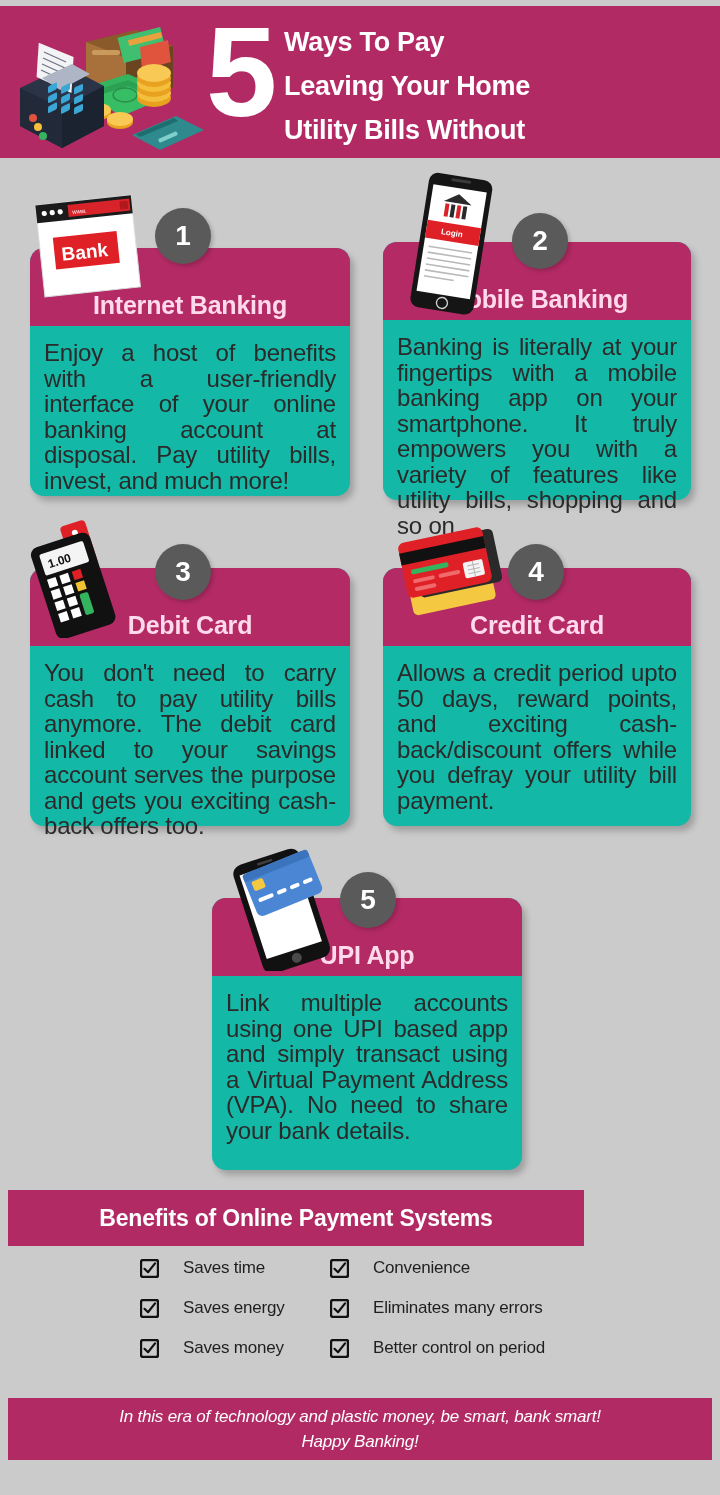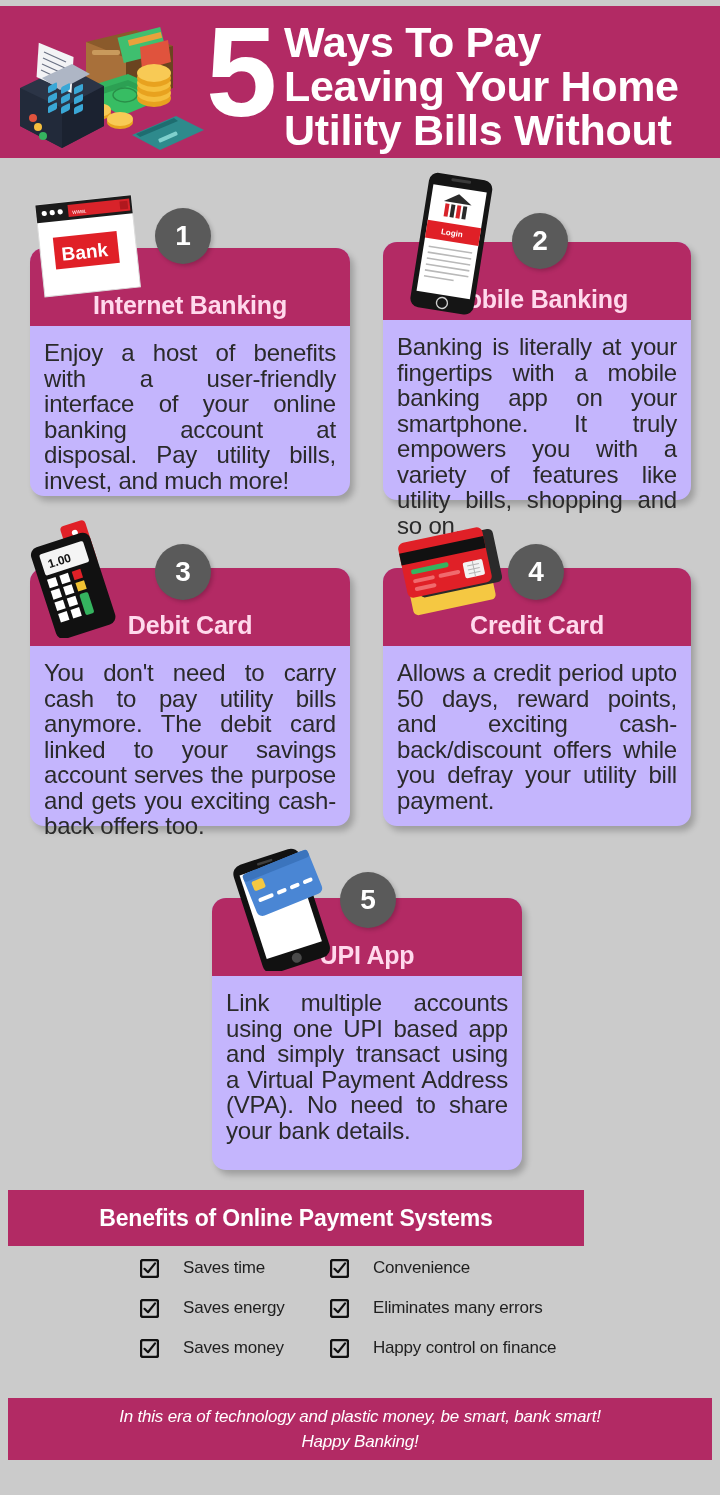--- a/index.html
+++ b/index.html
@@ -17,38 +17,38 @@
     background: #b22a64;
     overflow: hidden;
   }
   .header-art {
     position: absolute; left: 8px; top: 8px; width: 210px; height: 140px;
   }
   .header-title {
     position: absolute; left: 218px; top: 4px; right: 8px;
     color: #ffffff;
     font-weight: 700;
-    font-size: 43px;
+    font-size: 27px;
     line-height: 44px;
     letter-spacing: -0.3px;
     text-align: left;
   }
   .big-five {
     position: absolute; left: 206px; top: 2px;
     font-size: 128px; line-height: 128px; font-weight: 700; color: #fff;
     font-family: "Liberation Sans", sans-serif;
   }
   .title-lines { position: absolute; left: 284px; top: 14px; right: 6px; }
   .title-lines div { white-space: nowrap; }
 
   
   .card {
     position: absolute;
     border-radius: 14px;
-    background: #c4b5fd;
+    background: #14b8a6;
     box-shadow: 4px 5px 6px rgba(0,0,0,0.22);
   }
   .card-head {
     height: 78px;
     background: #b32a64;
     border-radius: 14px 14px 0 0;
     position: relative;
   }
   .card-title {
     position: absolute; bottom: 6px; left: 0; right: 0;
@@ -384,21 +384,21 @@
       </span>
       <span class="benefit-label">Saves money</span>
     </div>
     <div class="benefit">
       <span class="cbx">
         <svg width="19" height="19" viewBox="0 0 19 19">
             <rect x="1" y="1" width="17" height="17" rx="2" fill="none" stroke="#111" stroke-width="2.4"></rect>
             <path d="M4.5 9.8 L8 13.2 L15 4.4" fill="none" stroke="#111" stroke-width="2.2" stroke-linecap="round" stroke-linejoin="round"></path>
           </svg>
       </span>
-      <span class="benefit-label">Happy control on finance</span>
+      <span class="benefit-label">Better control on period</span>
     </div>
   </div>
 
   <div class="footer">
     <div class="footer-text">
       <div>In this era of technology and plastic money, be smart, bank smart!</div>
       <div>Happy Banking!</div>
     </div>
   </div>
 

